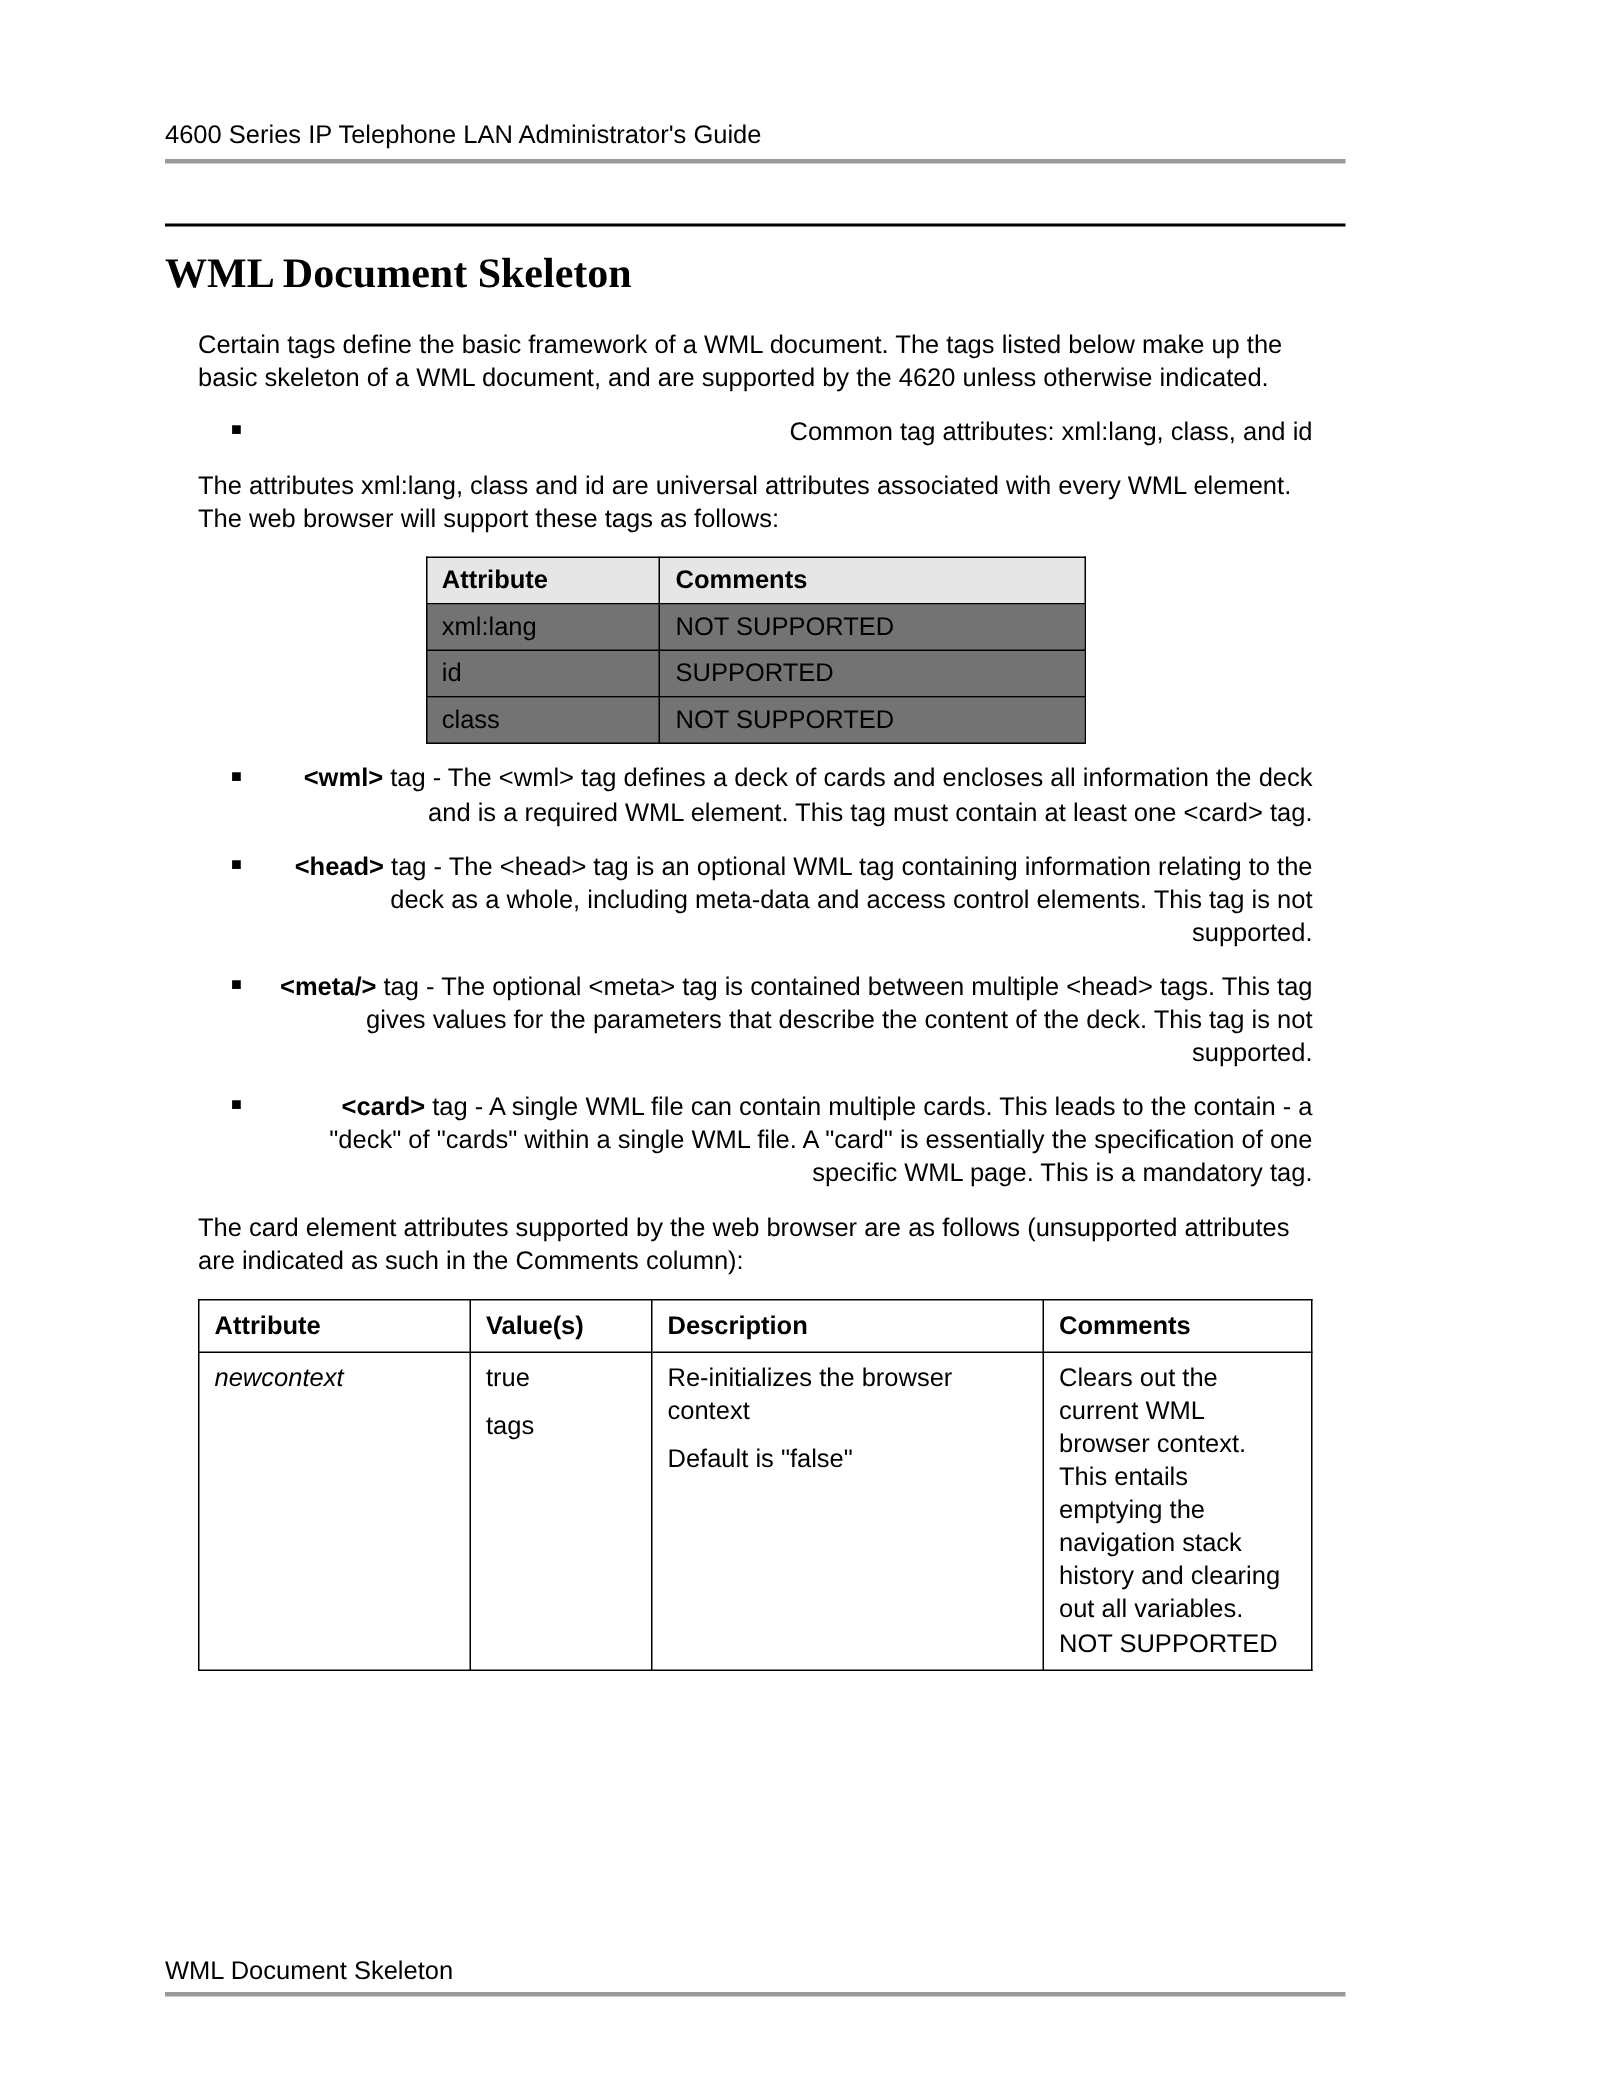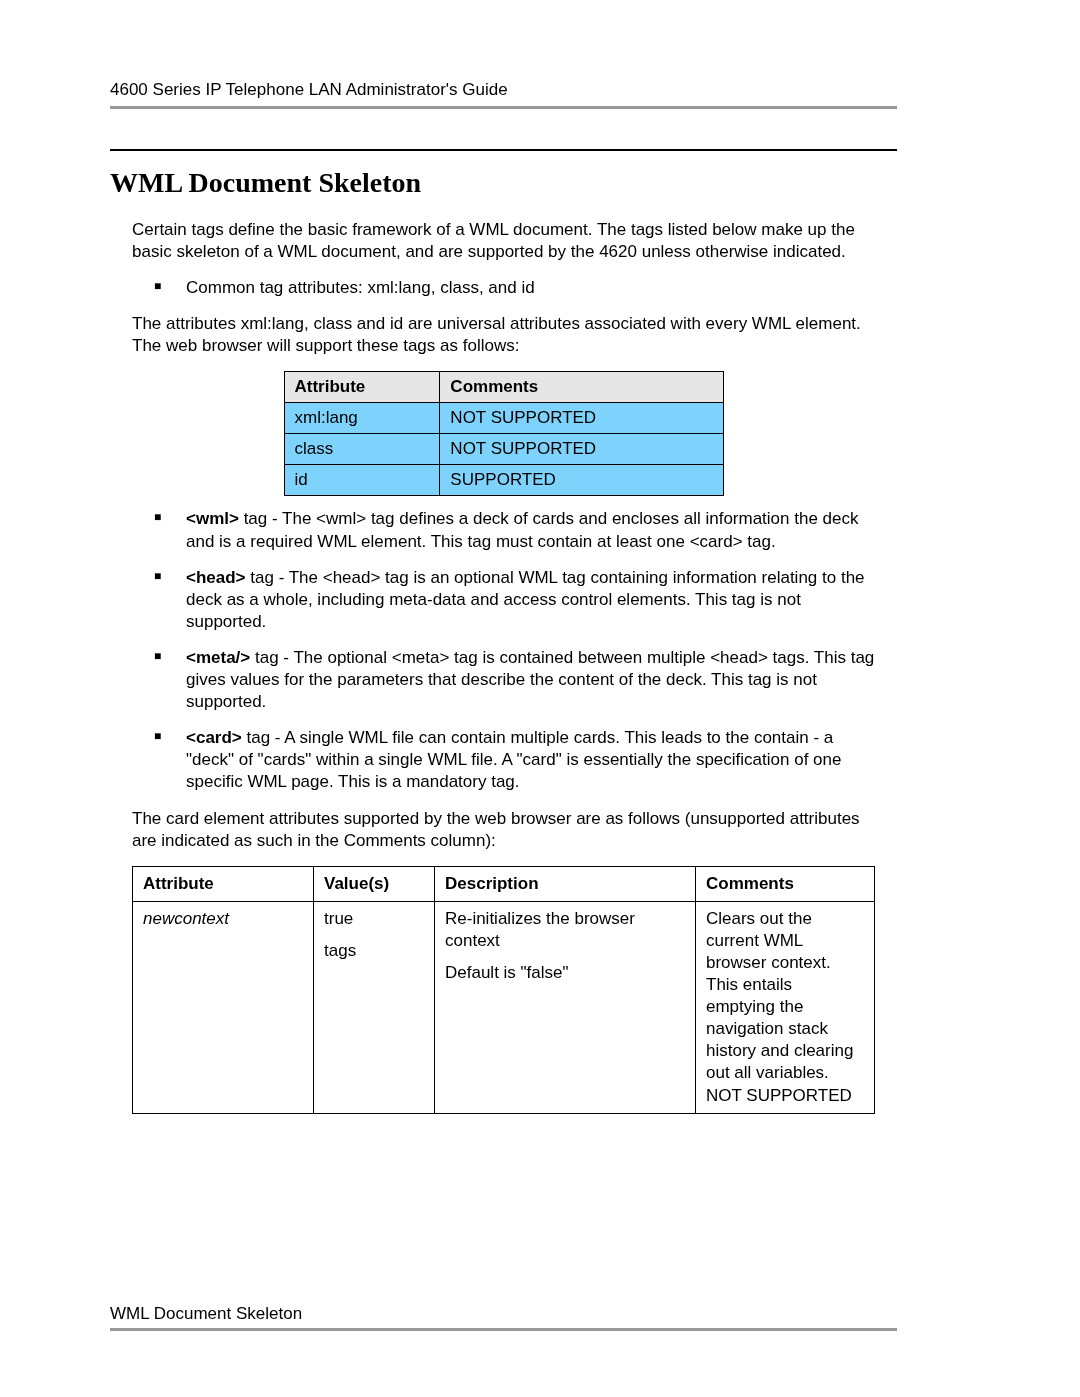--- a/index.html
+++ b/index.html
@@ -38,20 +38,21 @@
     margin: 0 0 20px 0;
   }
   .body-text {
     margin: 0 22px 14px 22px;
     line-height: 1.3;
   }
   .bullet-list {
     list-style: none;
     padding: 0;
     margin: 0 22px 14px 22px;
+    text-align: right;
   }
   .bullet-list li {
     position: relative;
     padding-left: 54px;
     margin-bottom: 14px;
     line-height: 1.3;
   }
   .bullet-list li::before {
     content: "■";
     position: absolute;
@@ -68,21 +69,21 @@
     border: 1px solid #000;
     padding: 5px 10px;
     text-align: left;
     font-size: 17px;
   }
   .small-table th {
     background: #e6e6e6;
     font-weight: bold;
   }
   .small-table td {
-    background: #7dd3fc;
+    background: #737373;
   }
   .big-table {
     border-collapse: collapse;
     margin: 6px 22px 0 22px;
     width: calc(100% - 44px);
   }
   .big-table th, .big-table td {
     border: 1px solid #000;
     padding: 6px 10px;
     text-align: left;
@@ -140,26 +141,26 @@
     <tbody>
         <tr>
       <th>Attribute</th>
       <th>Comments</th>
     </tr>
     <tr>
       <td>xml:lang</td>
       <td>NOT SUPPORTED</td>
     </tr>
     <tr>
+      <td>id</td>
+      <td>SUPPORTED</td>
+    </tr>
+    <tr>
       <td>class</td>
       <td>NOT SUPPORTED</td>
-    </tr>
-    <tr>
-      <td>id</td>
-      <td>SUPPORTED</td>
     </tr>
   </tbody>
     </table>
 
   <ul class="bullet-list">
     <li>
       <b>&lt;wml&gt;</b><span> tag - The &lt;wml&gt; tag defines a deck of cards and encloses all information the deck and is a required WML element. This tag must contain at least one &lt;card&gt; tag.</span>
     </li>
     <li>
       <b>&lt;head&gt;</b><span> tag - The &lt;head&gt; tag is an optional WML tag containing information relating to the deck as a whole, including meta-data and access control elements. This tag is not supported.</span>

